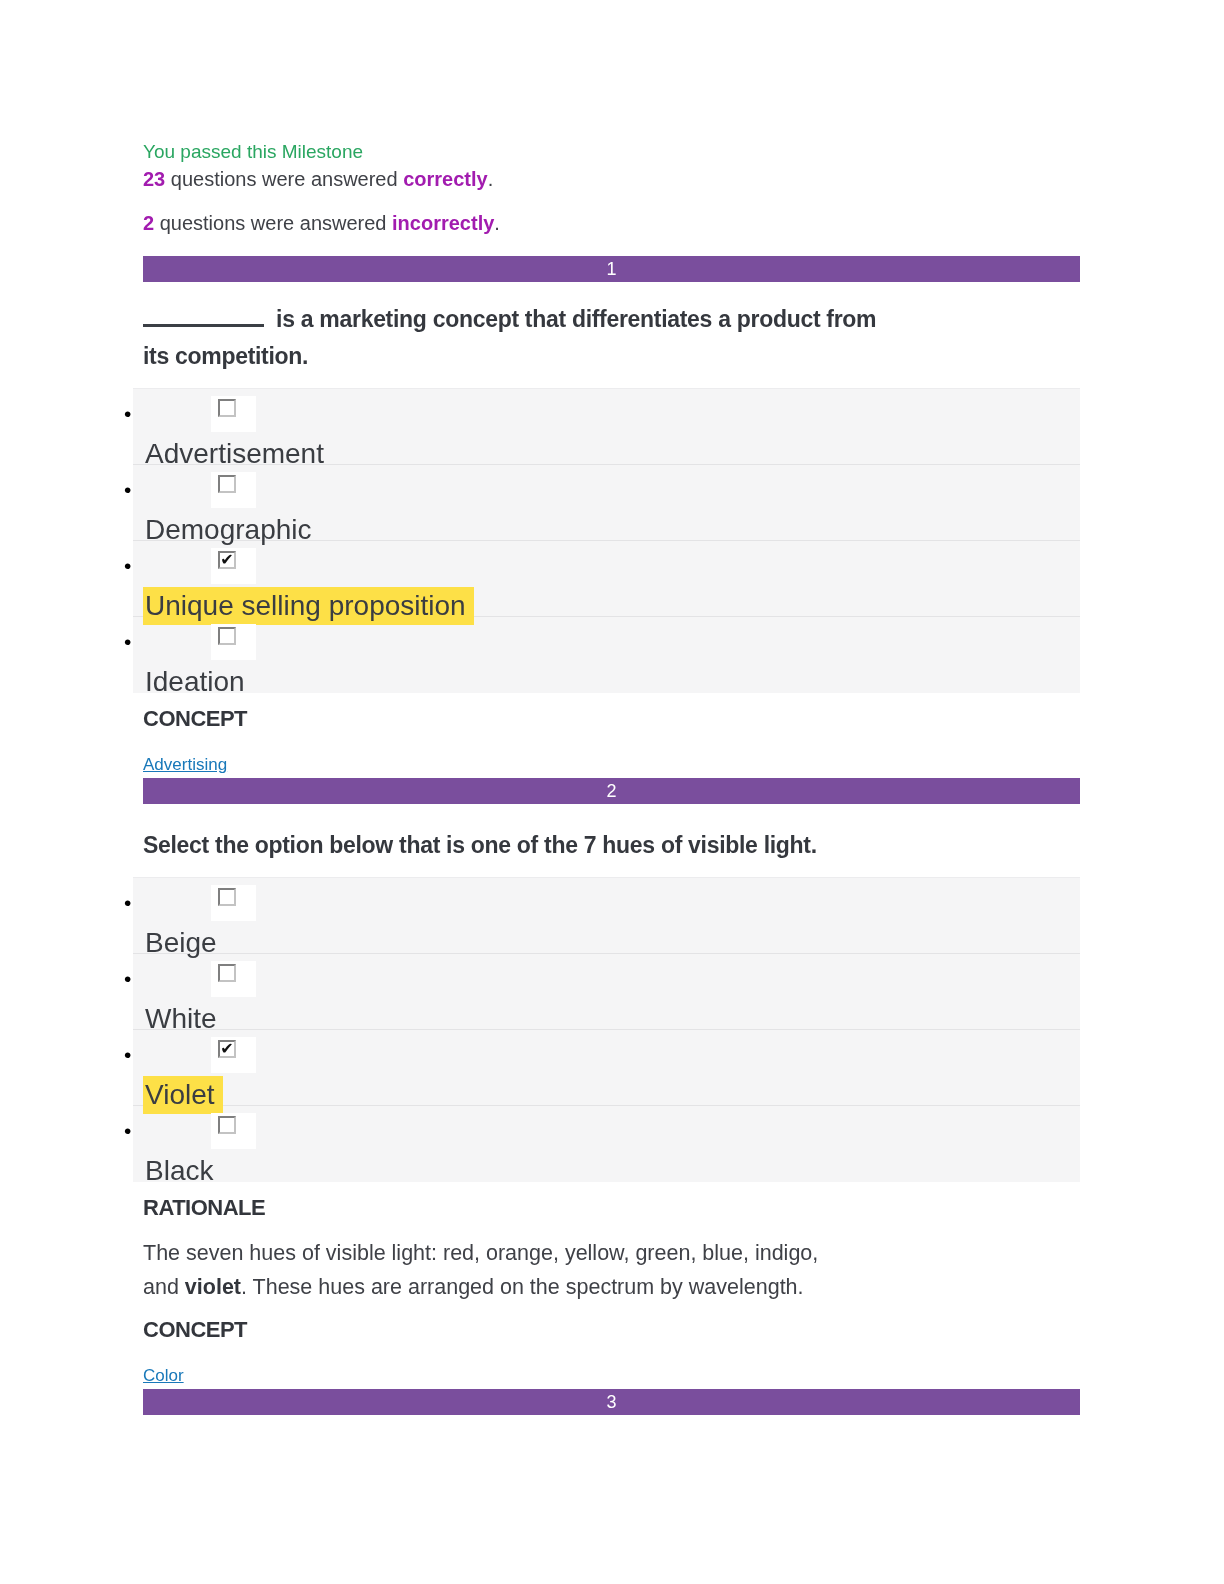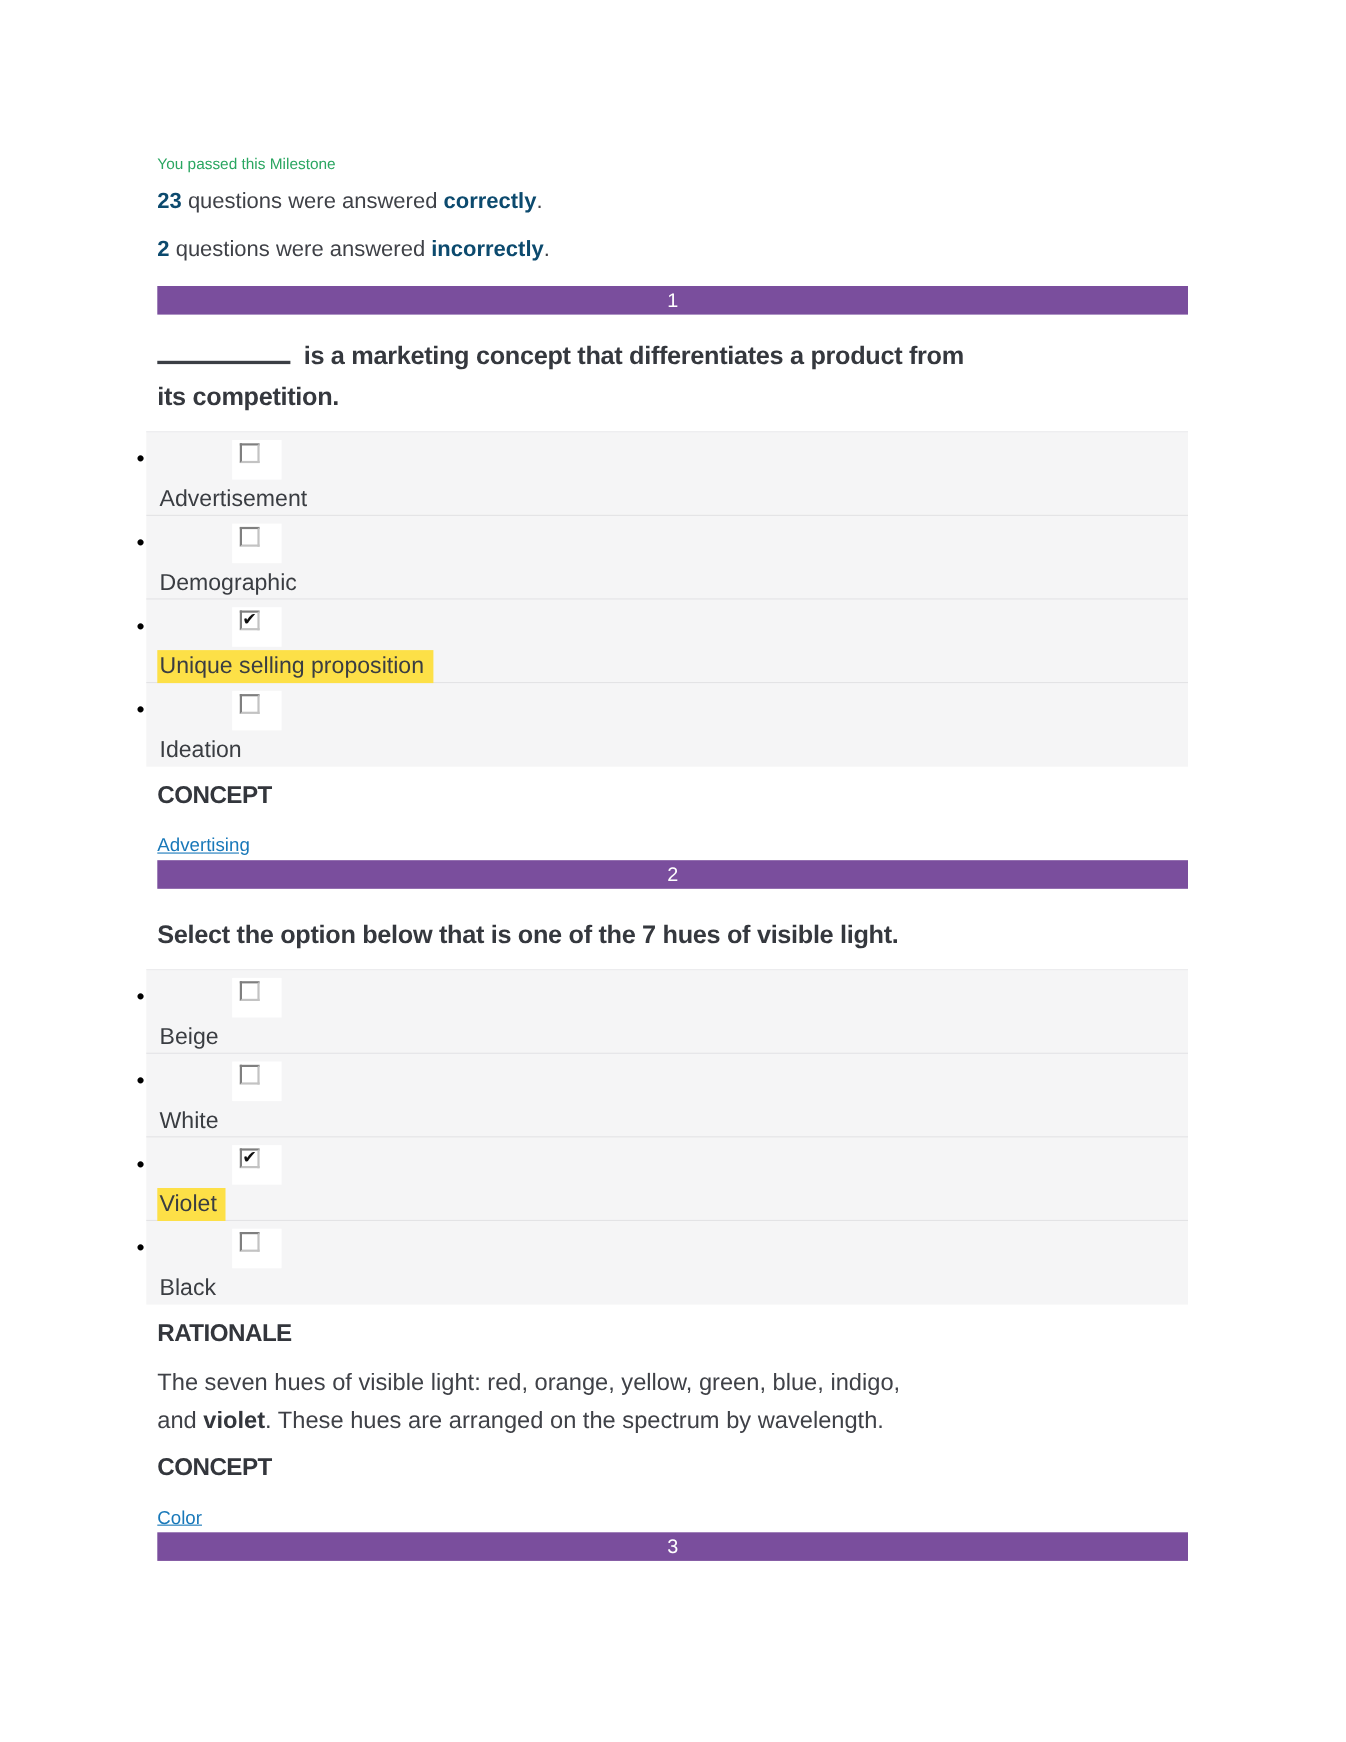--- a/index.html
+++ b/index.html
@@ -5,23 +5,23 @@
   * { box-sizing: border-box; }
   html, body { margin: 0; padding: 0; background: #ffffff; }
   body {
     width: 1224px; height: 1584px;
     font-family: "Liberation Sans", "DejaVu Sans", sans-serif;
     color: #3f4147;
     overflow: hidden;
   }
   .page { position: relative; width: 1224px; height: 1584px; padding: 141px 144px 0 143px; }
 
-  .status-line { color: #2aa661; font-size: 14px; margin: 0 0 15px 0; }
+  .status-line { color: #2aa661; font-size: 19px; margin: 0 0 5px 0; }
   .score-line { font-size: 20px; margin: 0 0 21px 0; color: #3f4147; }
-  .score-line b { color: #0c4a6e; }
+  .score-line b { color: #a21caf; }
 
   .qbar {
     background: #7a4e9d; color: #ffffff;
     height: 26px; line-height: 26px;
     text-align: center; font-size: 18px;
     width: 937px;
   }
 
   .prompt {
     font-size: 23px; font-weight: bold; color: #35383e;
@@ -52,21 +52,21 @@
     display: block; margin-left: 78px; width: 45px; height: 36px;
     background: #ffffff; padding: 3px 0 0 7px;
   }
   .cb {
     display: block; width: 18px; height: 18px; background: #fff;
     border-top: 2px solid #7f7f7f; border-left: 2px solid #7f7f7f;
     border-right: 2px solid #c3c3c3; border-bottom: 2px solid #c3c3c3;
     font-size: 16px; line-height: 13px; text-align: center;
     color: #101010; font-weight: bold;
   }
-  .olabel { margin: 6px 0 0 10px; font-size: 21px; color: #3a3d42; }
+  .olabel { margin: 6px 0 0 10px; font-size: 28px; color: #3a3d42; }
   .olabel .plain { padding-left: 2px; }
   mark.hl { background: #fde047; color: #3a3d42; padding: 3px 8px 4px 2px; }
 
   h1.section-h {
     font-size: 22px; font-weight: bold; color: #33363c;
     letter-spacing: -0.5px; margin: 7px 0 0 0; line-height: 38px;
   }
   a.concept-link {
     display: inline-block; color: #1878b9; font-size: 17px;
     text-decoration: underline; margin: 17px 0 3px 0; cursor: pointer; text-align: right;

